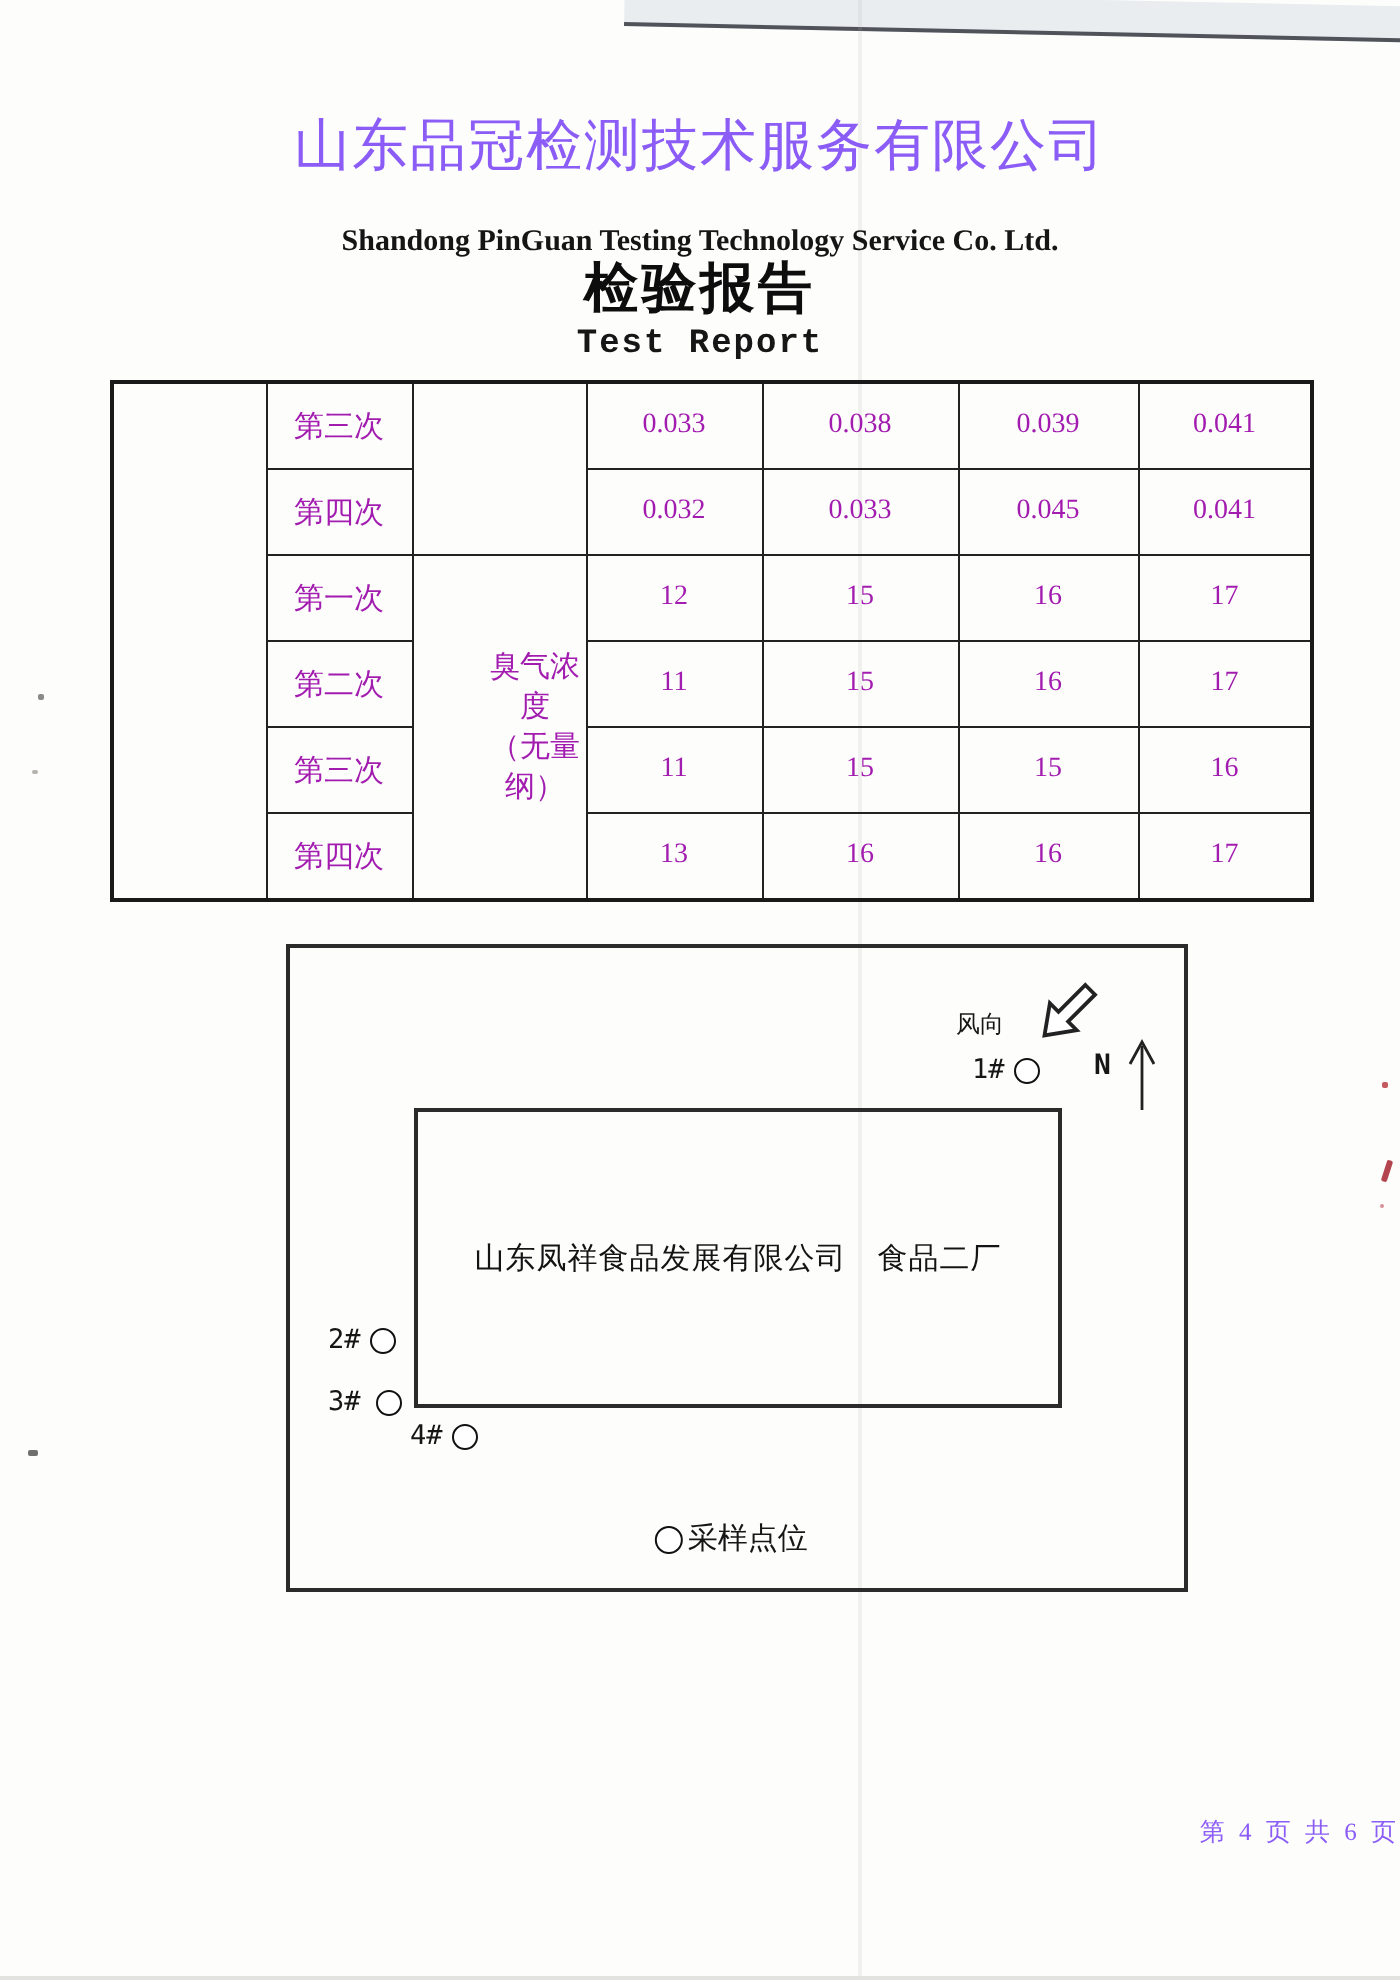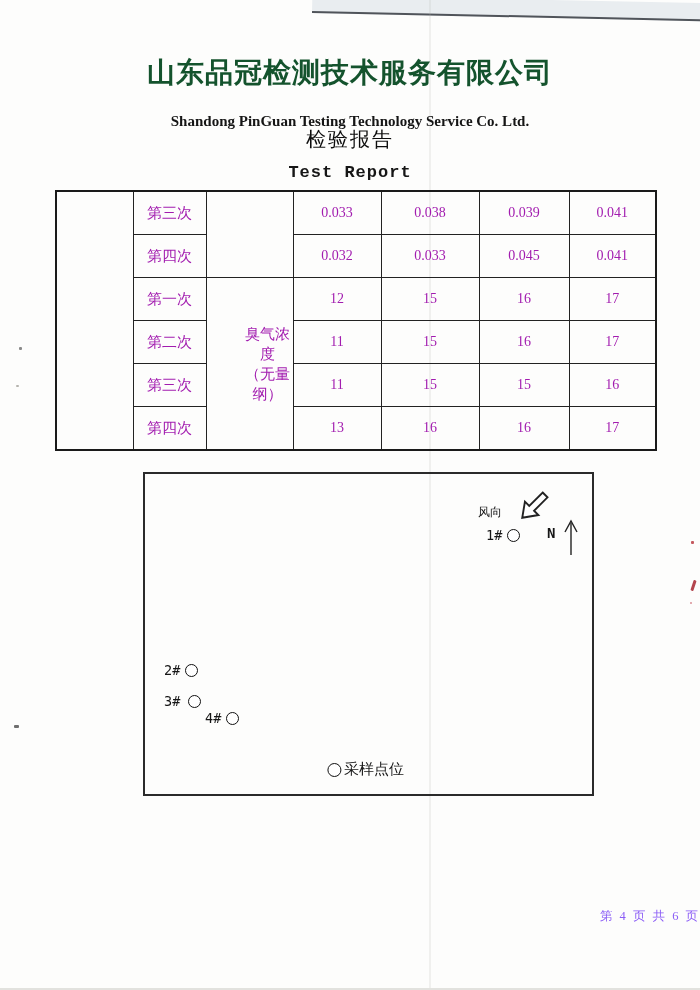--- a/index.html
+++ b/index.html
@@ -30,28 +30,28 @@
   .scan-bottom {
     position: absolute; left: 0; bottom: 0;
     width: 700px; height: 2px;
     background: #e2e2de;
   }
   .speck { position: absolute; border-radius: 1px; }
 
   
   .hdr { left: 0; width: 700px; text-align: center; }
   .company-cn {
-    top: 54px; font-size: 28px; font-weight: bold;
-    letter-spacing: 1px; color: #14532d;
+    top: 54px; font-size: 28px; font-weight: normal;
+    letter-spacing: 1px; color: #8b5cf6;
   }
   .company-en {
     top: 93px; font-size: 15px; font-weight: bold; color: #151515; margin-top: 20px;
   }
   .title-cn {
-    top: 126px; font-size: 20px; font-weight: normal;
+    top: 126px; font-size: 27px; font-weight: bold;
     letter-spacing: 2px; color: #0d0d0d;
   }
   .title-en {
     top: 163px; font-size: 17px; font-weight: bold;
     font-family: Liberation Mono, monospace; letter-spacing: 1px;
   }
 
   
   .report-table {
     position: absolute; left: 55px; top: 190px;
@@ -216,20 +216,23 @@
       <line x1="8" y1="37" x2="8" y2="5" stroke="#222" stroke-width="1.4"></line>
       <polyline points="2,14 8,3 14,14" fill="none" stroke="#222" stroke-width="1.4"></polyline>
     </svg>
   </div>
 
   <div class="point-row pr-1">
     <span>1#</span>
     <span class="pt-circle"></span>
   </div>
 
+  <div class="inner-plant">
+    <span class="plant-label">山东凤祥食品发展有限公司　食品二厂</span>
+  </div>
 
   <div class="point-row pr-2">
     <span>2#</span>
     <span class="pt-circle"></span>
   </div>
 
   <div class="point-row pr-3">
     <span>3#</span>
     <span class="pt-circle"></span>
   </div>

